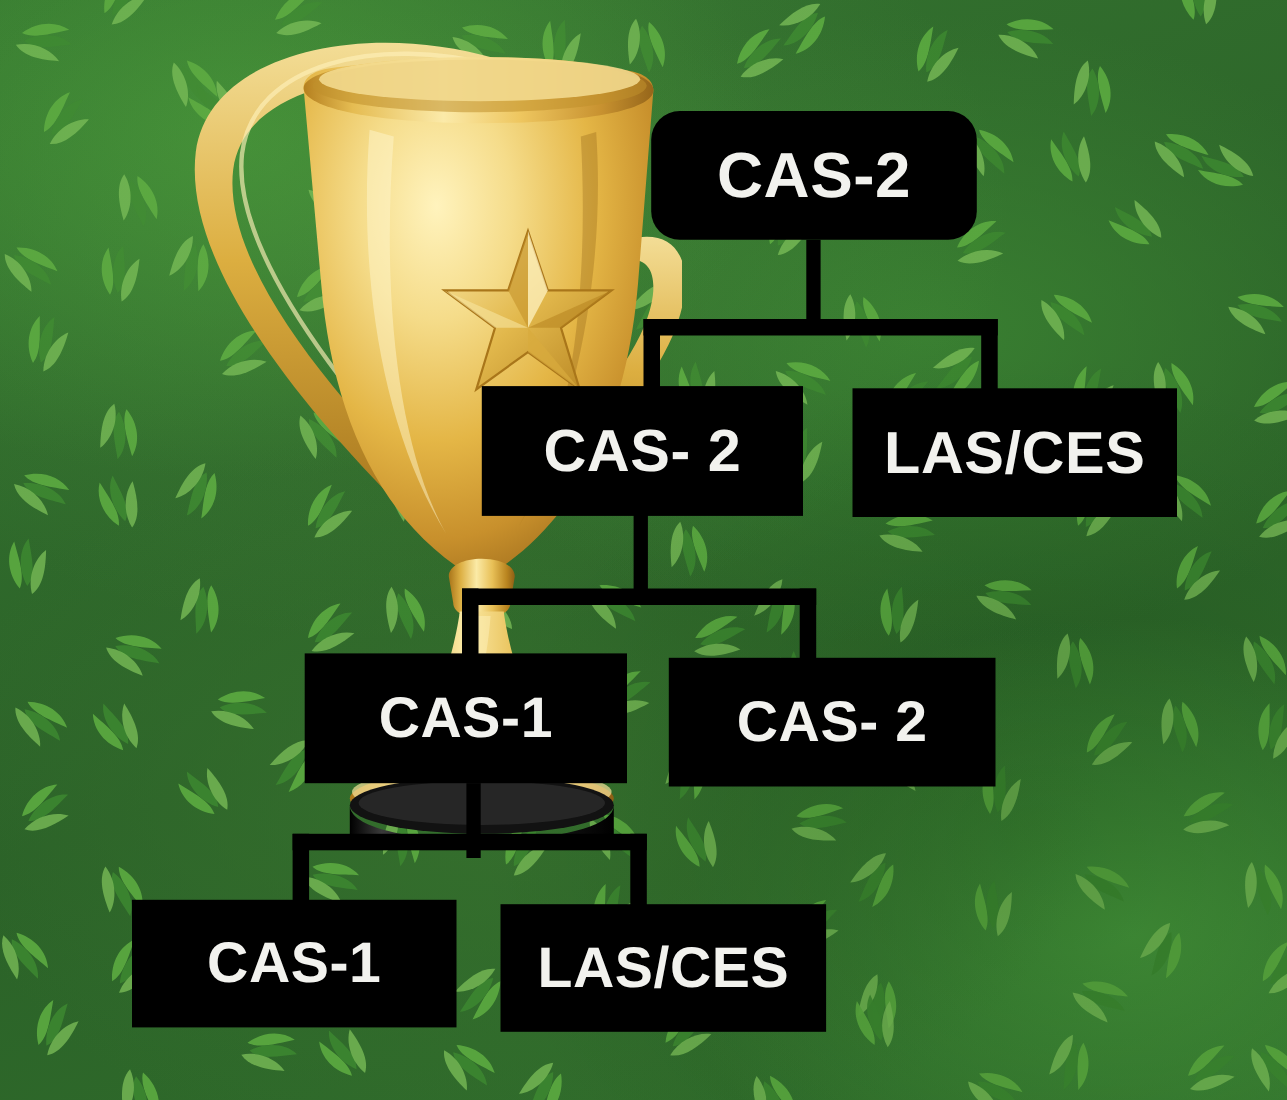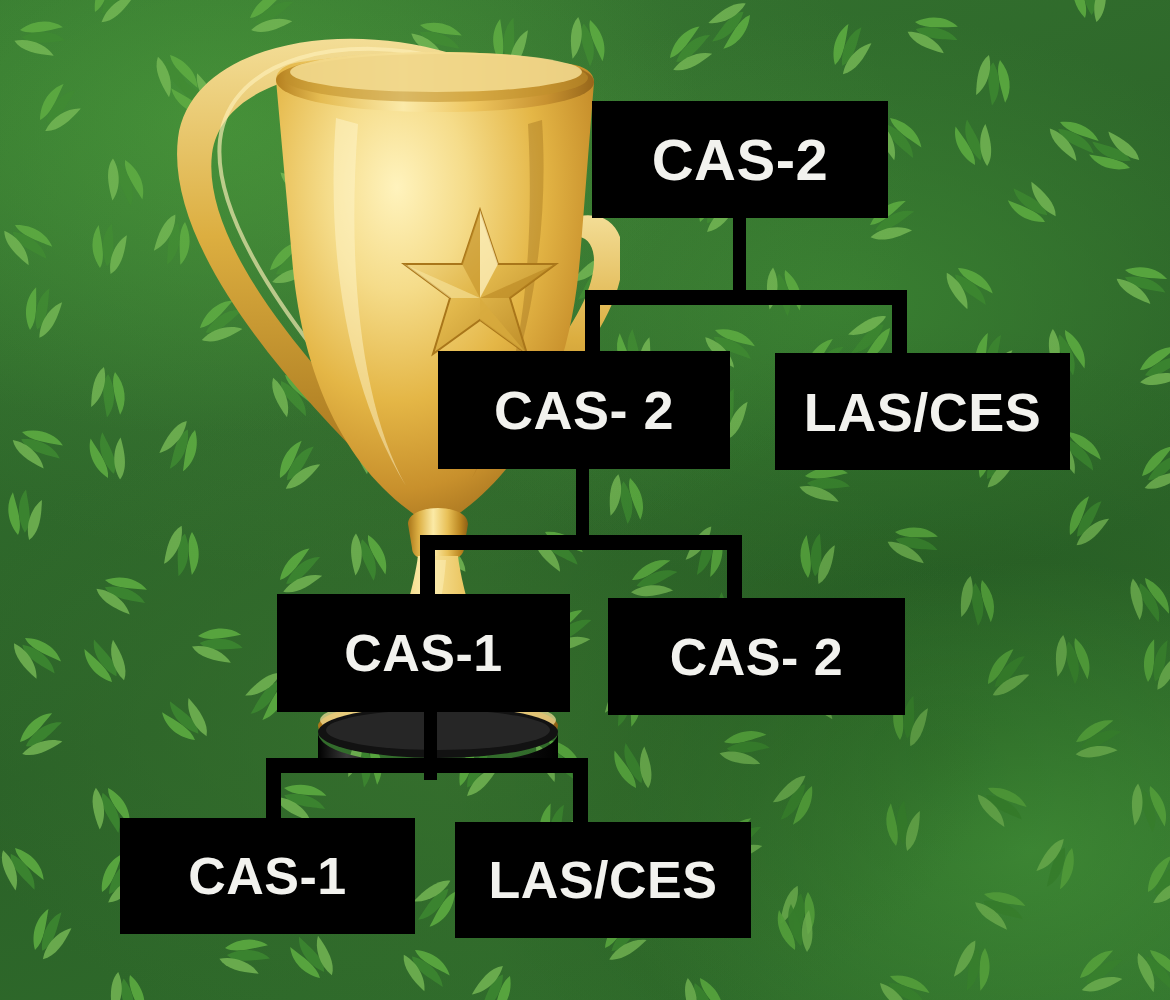--- a/index.html
+++ b/index.html
@@ -350,21 +350,21 @@
     <div class="connector" style="left:727px; top:535px; width:15px; height:66px;"></div>
 
     <div class="connector" style="left:424px; top:712px; width:13px; height:68px;"></div>
     <div class="connector" style="left:266px; top:758px; width:322px; height:15px;"></div>
     <div class="connector" style="left:266px; top:758px; width:15px; height:68px;"></div>
     <div class="connector" style="left:573px; top:758px; width:15px; height:68px;"></div>
   </div>
 
   <div class="bracket-layer">
 
-    <div class="node node-r4" style="left:592px; top:101px; width:296px; height:117px;">
+    <div class="node node-r4" style="left:592px; top:101px; width:296px; height:117px;border-radius:26px;">
       <span>CAS-2</span>
     </div>
 
     <div class="node node-r3" style="left:438px; top:351px; width:292px; height:118px;">
       <span>CAS- 2</span>
     </div>
 
     <div class="node node-r3" style="left:775px; top:353px; width:295px; height:117px;">
       <span>LAS/CES</span>
     </div>

